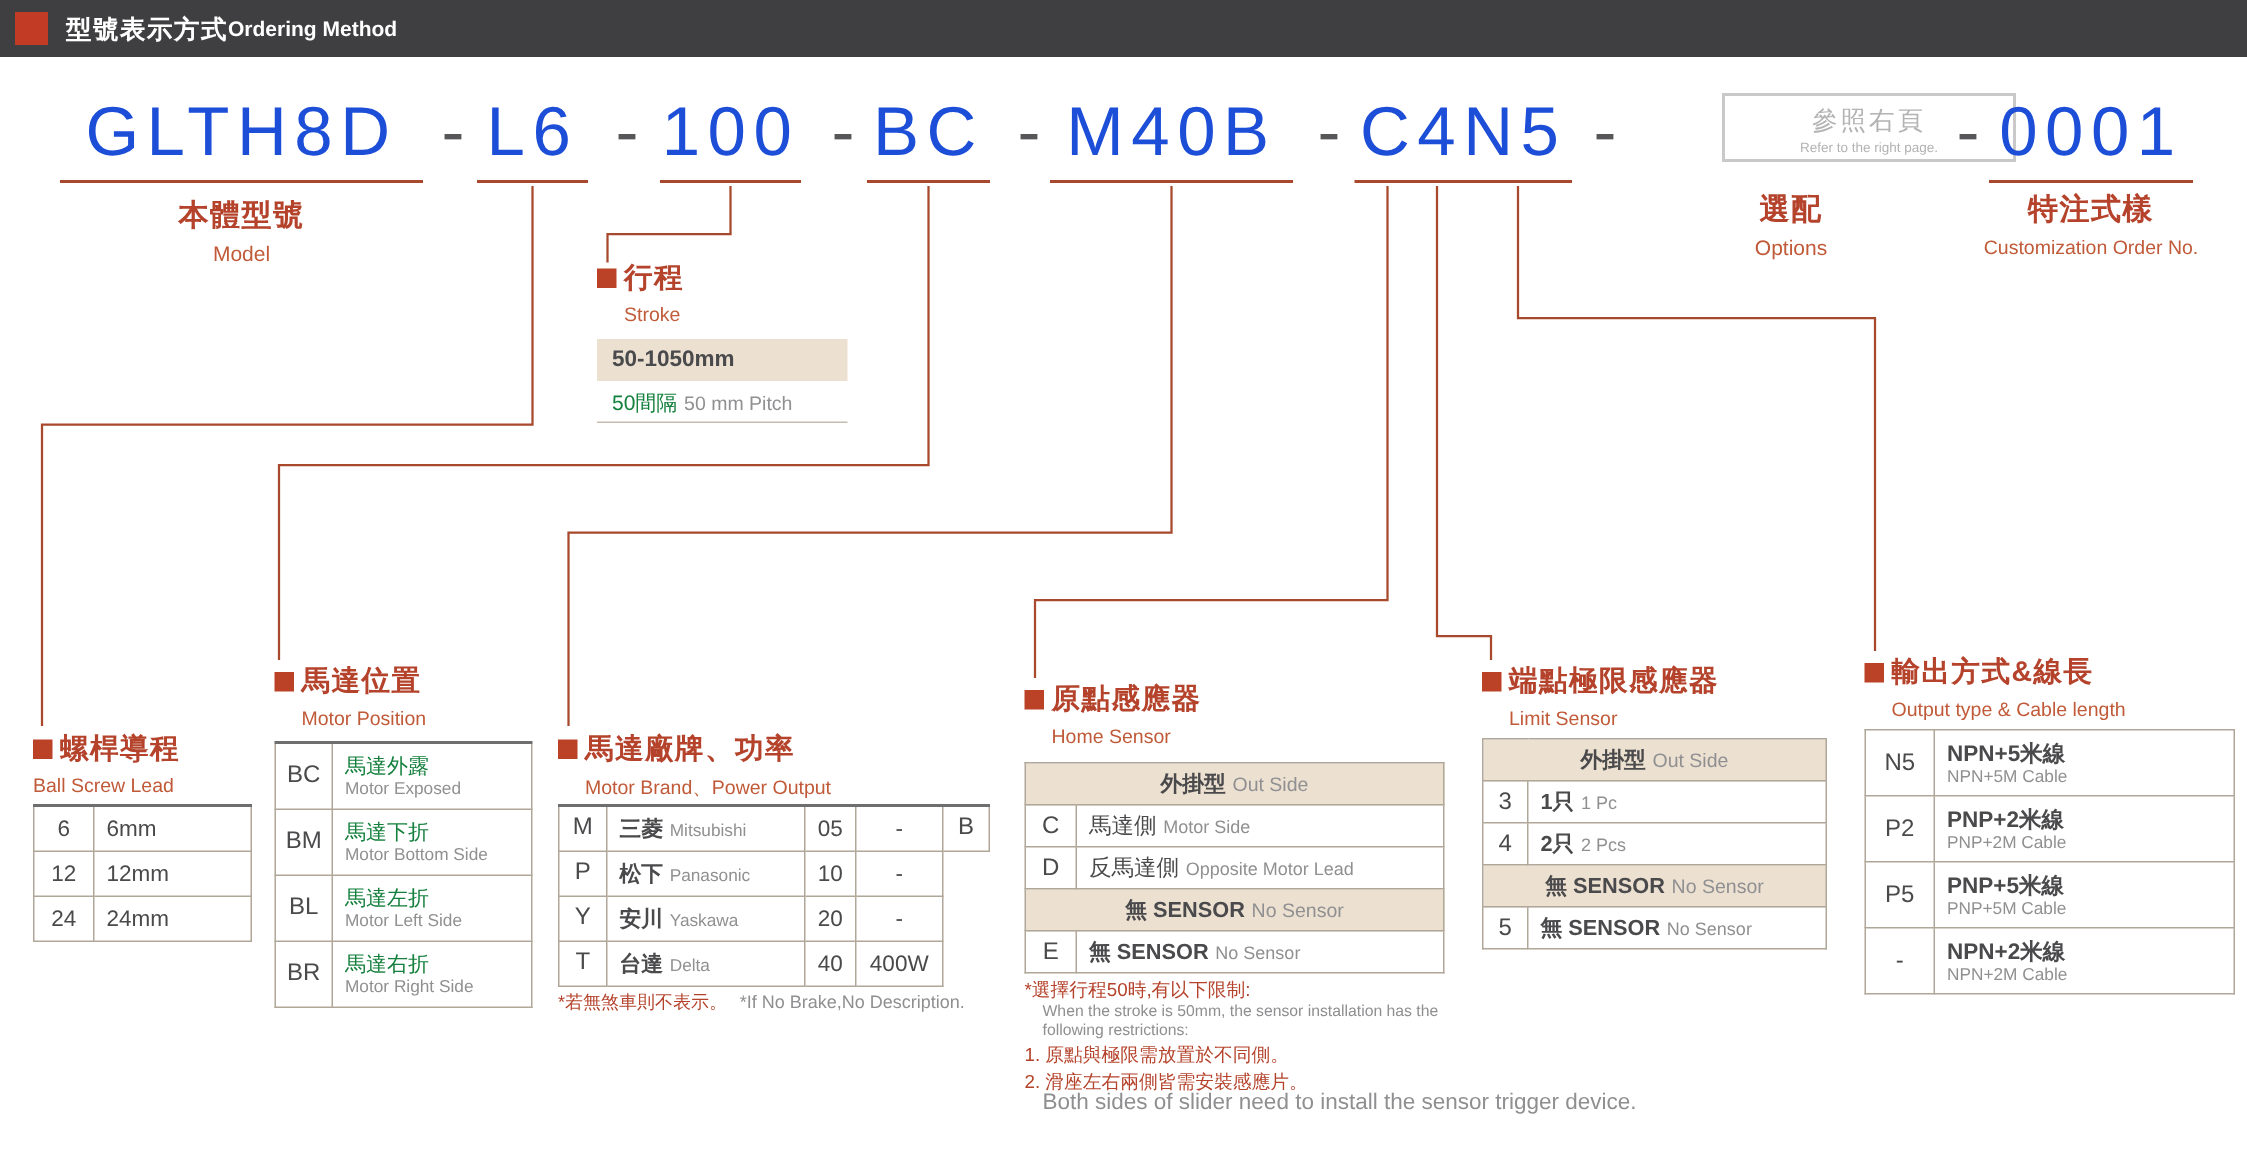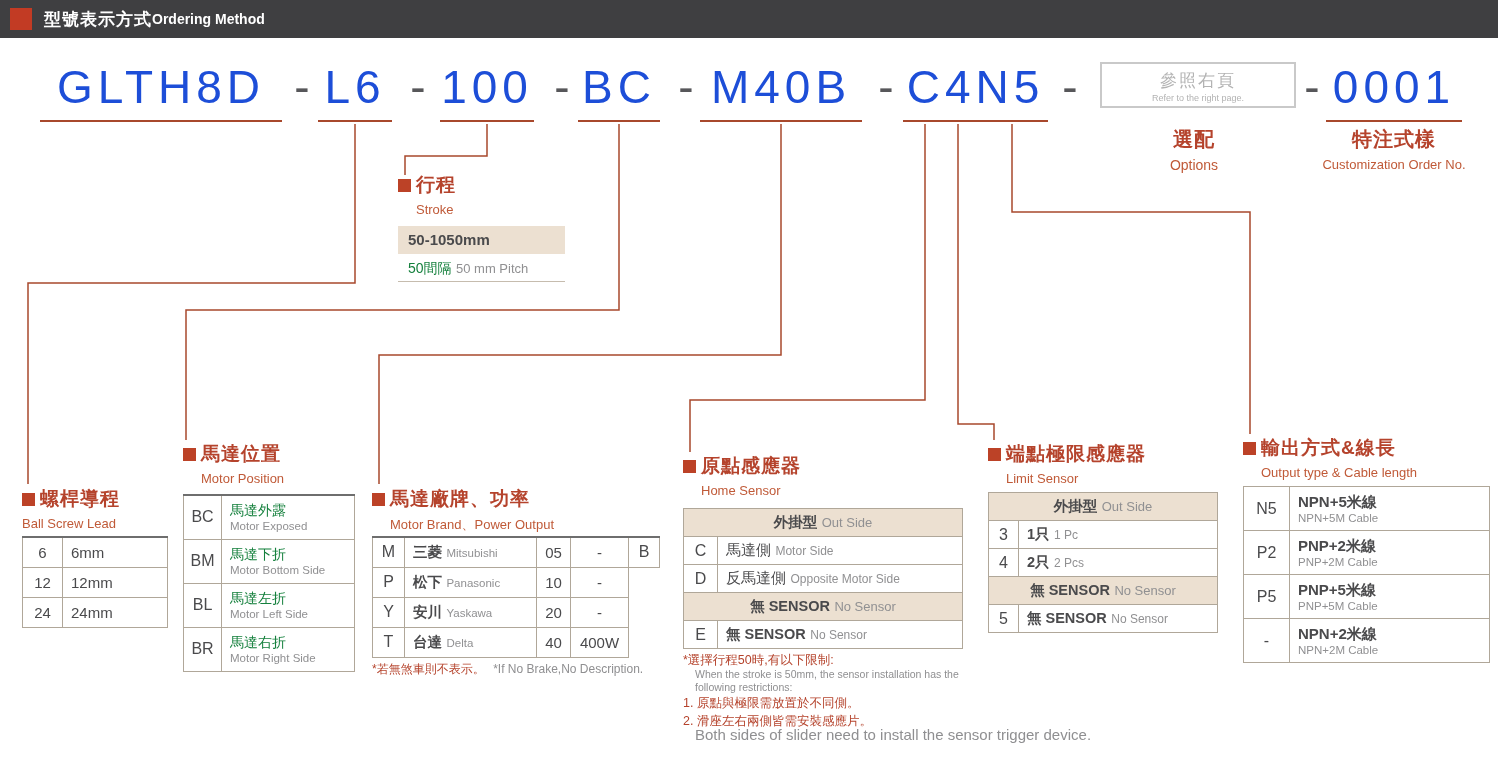--- a/index.html
+++ b/index.html
@@ -13,21 +13,21 @@
   .topbar-en { color:#fff; font-size:14px; font-weight:bold; margin-left:0; }
 
   .connectors { position:absolute; left:0; top:0; pointer-events:none; }
   .connectors polyline { fill:none; stroke:#a8482c; stroke-width:1.5; }
 
   
   .seg { position:absolute; top:56px; height:66px; border-bottom:2px solid #a8482c;
          font-size:46px; letter-spacing:5px; color:#1d4ed8; text-align:center; line-height:62px; white-space:nowrap; }
   .dash { position:absolute; top:56px; height:66px; font-size:46px; color:#57575a; text-align:center; line-height:62px; }
 
-  .opt-box { position:absolute; left:1100px; top:62px; width:196px; height:46px; border:2px solid #c9c9c9;
+  .opt-box { position:absolute; left:1148px; top:62px; width:196px; height:46px; border:2px solid #c9c9c9;
              text-align:center; color:#b3b3b3; }
   .opt-box .z { font-size:17px; letter-spacing:2px; margin-top:5px; }
   .opt-box .e { font-size:9px; margin-top:1px; }
 
   .lbl { position:absolute; text-align:center; }
   .lbl .z { font-size:20px; font-weight:bold; color:#b5432c; letter-spacing:1px; }
   .lbl .e { font-size:14px; color:#c05a38; margin-top:4px; }
   .lbl .e.sm { font-size:13px; }
 
   
@@ -109,20 +109,24 @@
   <span class="dash" style="left:1056px;width:28px">-</span>
 
   <div class="opt-box">
     <div class="z">參照右頁</div>
     <div class="e">Refer to the right page.</div>
   </div>
 
   <span class="dash" style="left:1298px;width:28px">-</span>
   <div class="seg" style="left:1326px;width:136px">0001</div>
 
+  <div class="lbl" style="left:40px;top:130px;width:242px">
+    <div class="z">本體型號</div>
+    <div class="e">Model</div>
+  </div>
   <div class="lbl" style="left:1096px;top:126px;width:196px">
     <div class="z">選配</div>
     <div class="e">Options</div>
   </div>
   <div class="lbl" style="left:1290px;top:126px;width:208px">
     <div class="z">特注式樣</div>
     <div class="e sm">Customization Order No.</div>
   </div>
 
   <div class="sec" style="left:398px;top:172px">
@@ -303,21 +307,21 @@
         <td class="c code">C</td>
         <td class="pad">
           <span class="zh15">馬達側</span>
           <span class="en12">Motor Side</span>
         </td>
       </tr>
       <tr>
         <td class="c code">D</td>
         <td class="pad">
           <span class="zh15">反馬達側</span>
-          <span class="en12">Opposite Motor Side</span>
+          <span class="en12">Opposite Motor Lead</span>
         </td>
       </tr>
       <tr>
         <td colspan="2" class="beige">
           <span class="zhb">無 SENSOR</span>
           <span class="en13">No Sensor</span>
         </td>
       </tr>
       <tr>
         <td class="c code">E</td>

